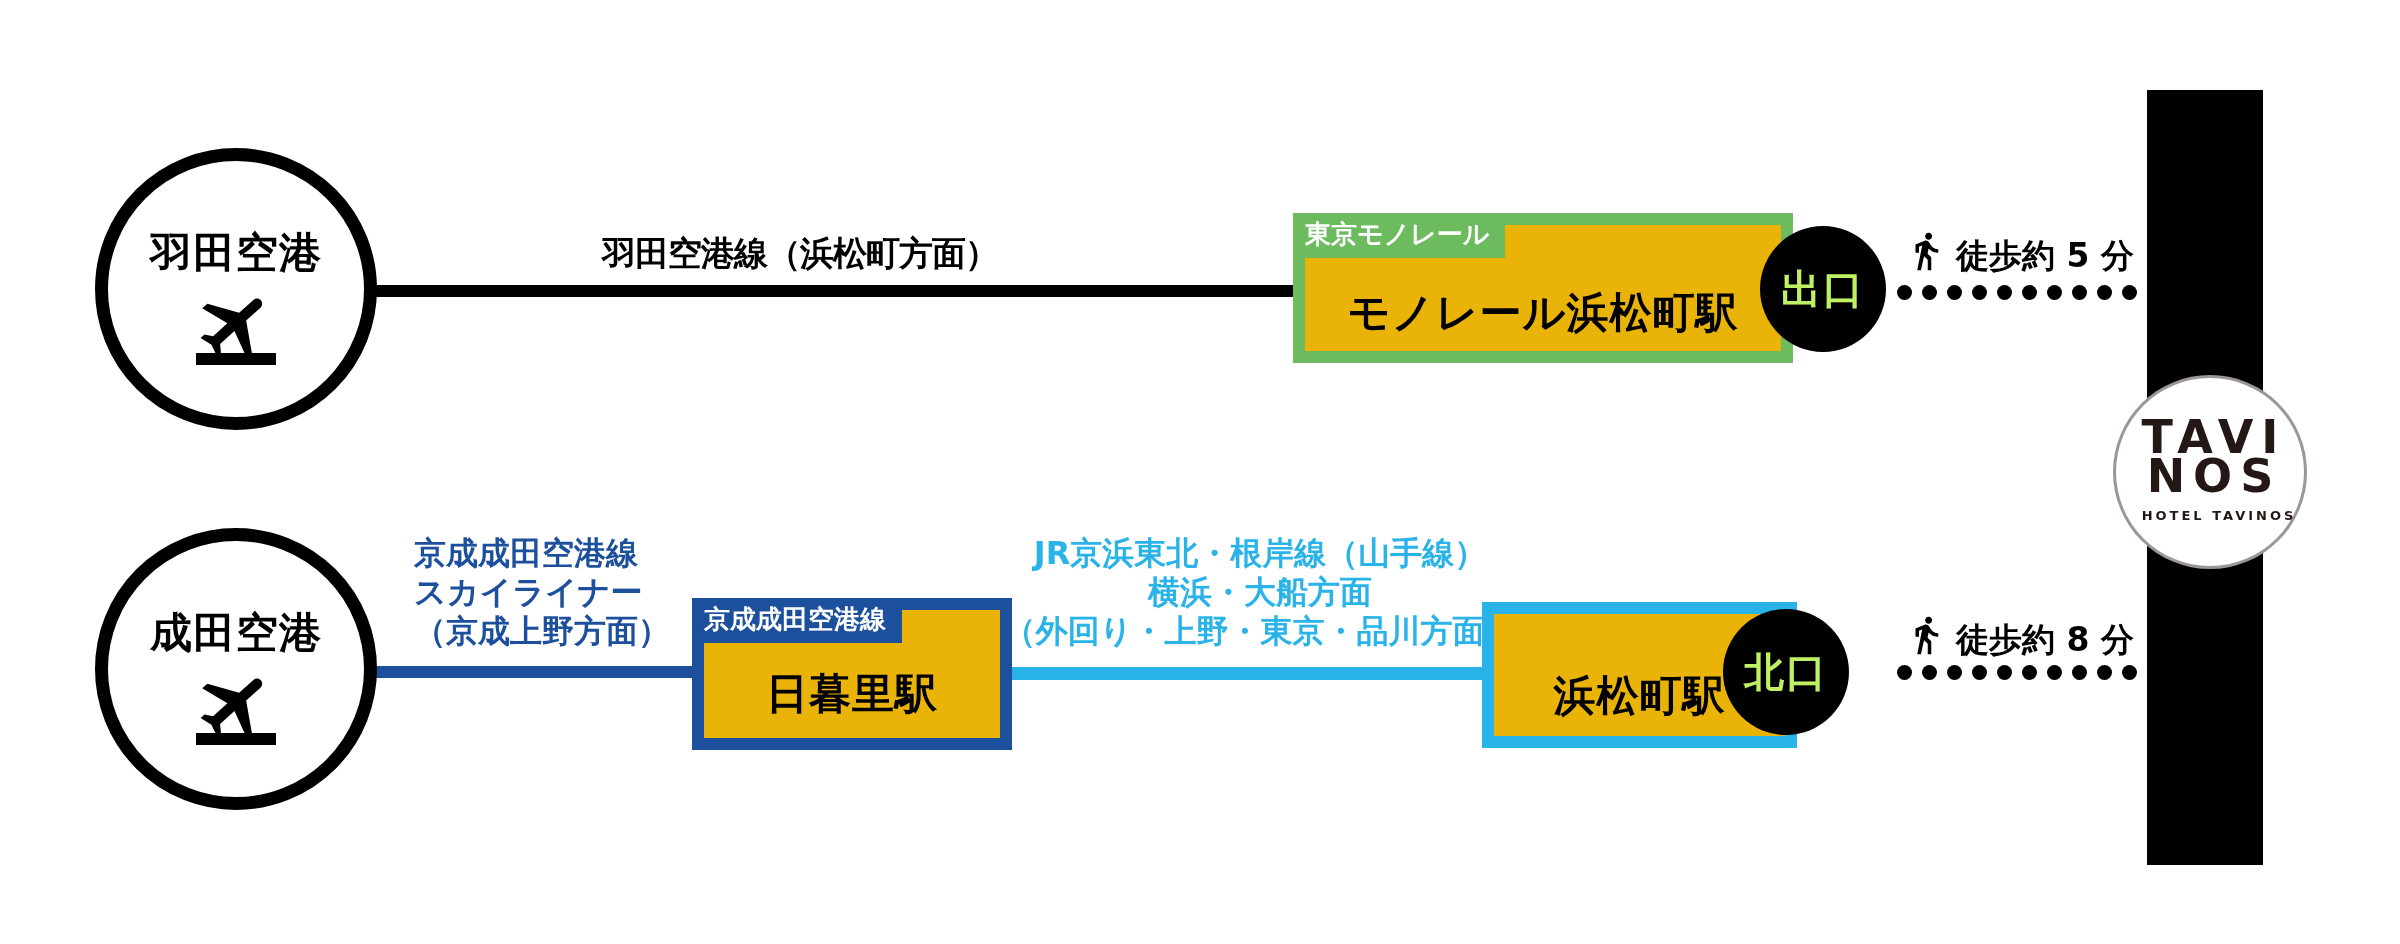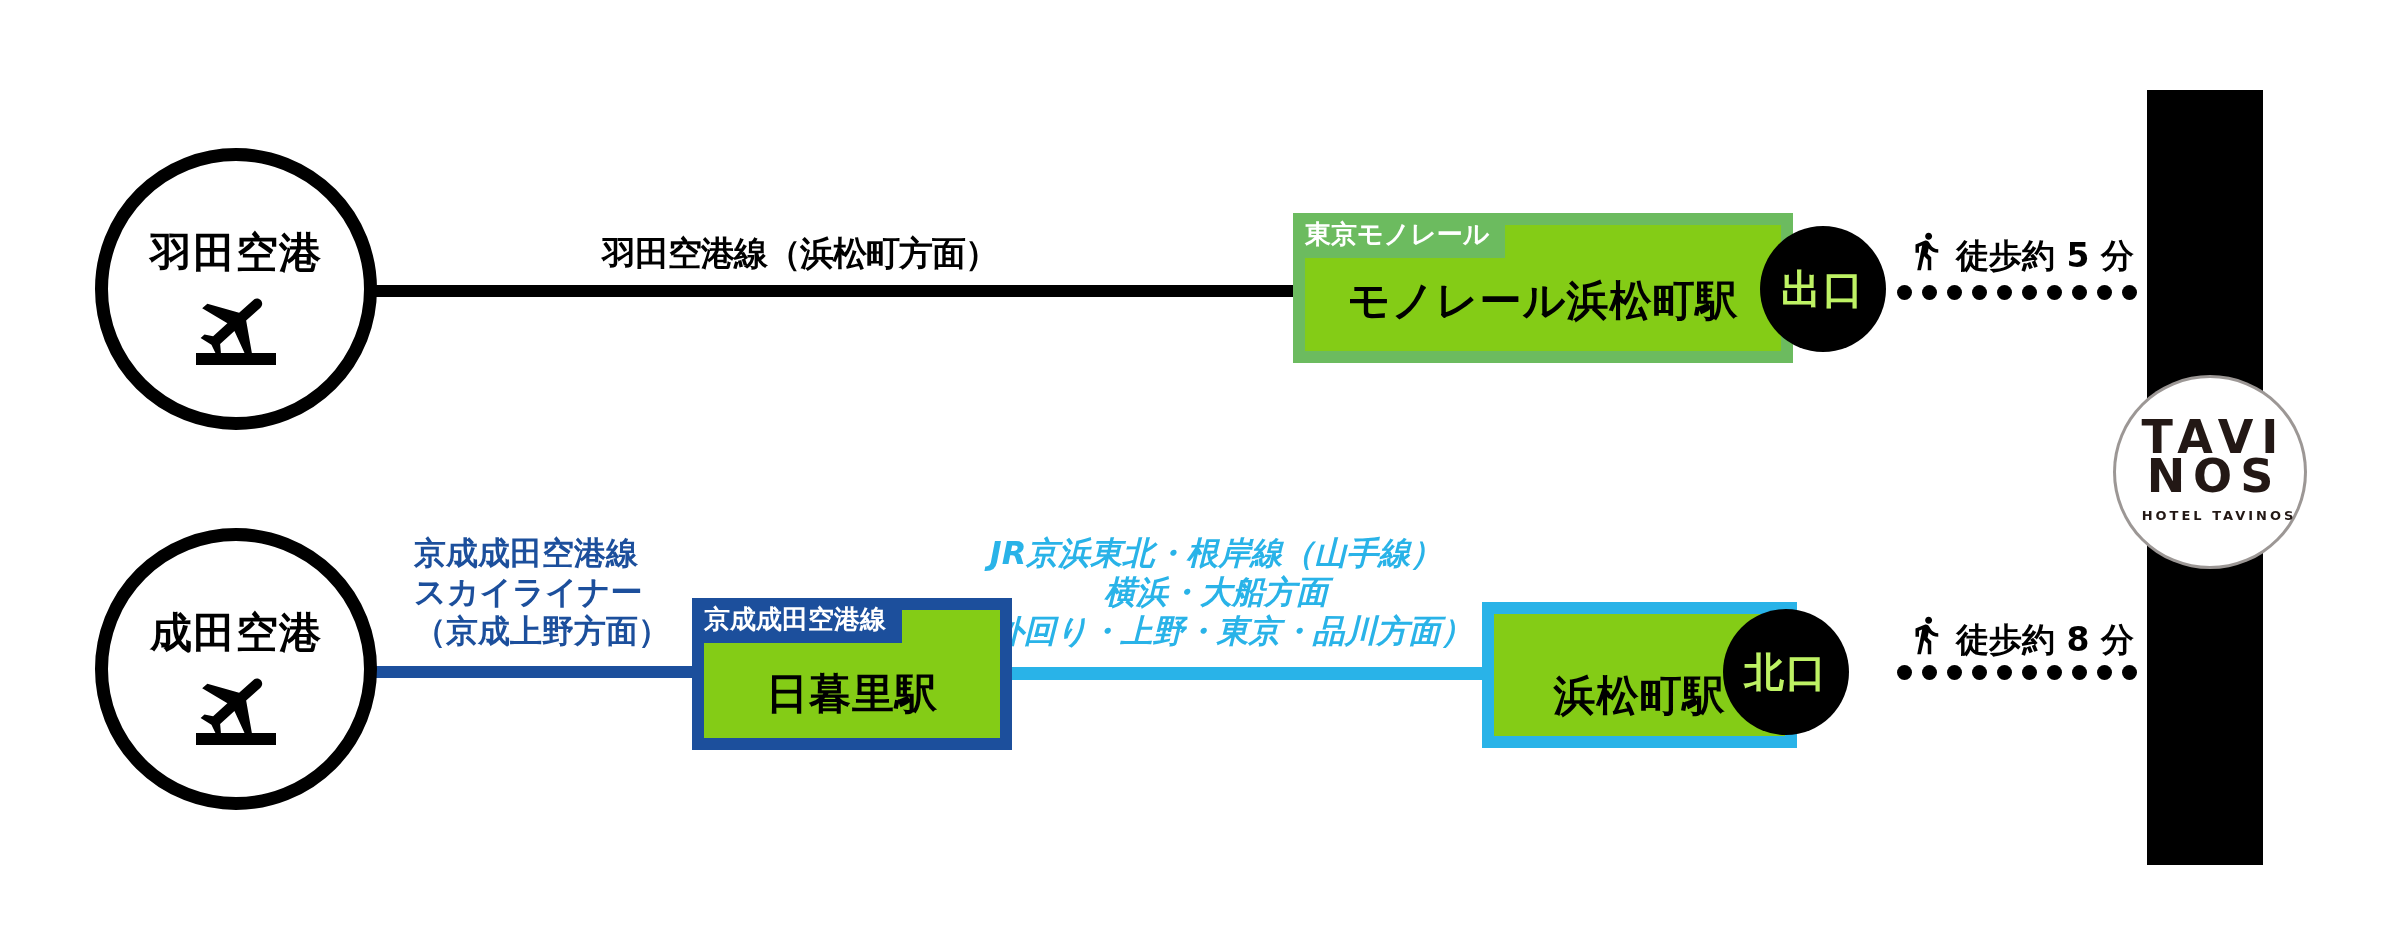--- a/index.html
+++ b/index.html
@@ -21,21 +21,21 @@
   .plane-wrap{margin-top:2px;display:flex;flex-direction:column;align-items:center;}
   .plane-svg{width:84px;height:84px;transform:rotate(48deg);fill:var(--black);margin-bottom:-14px;}
   .plane-ground{width:80px;height:12px;background:var(--black);}
 
   
   .route-line{height:12px;background:var(--black);z-index:1;}
   .line-label{font-size:34px;font-weight:bold;color:var(--black);letter-spacing:-1px;text-align:center;white-space:nowrap;}
   .multi-label{font-size:32px;font-weight:bold;line-height:39px;white-space:nowrap;}
 
   
-  .station-box{box-sizing:border-box;background:#84cc16;z-index:2;}
+  .station-box{box-sizing:border-box;background:#eab308;z-index:2;}
   .station-tag{position:absolute;left:-12px;top:-12px;color:#fff;font-weight:bold;font-size:26px;
     padding:6px 16px 8px 12px;white-space:nowrap;line-height:31px;}
   .station-name{position:absolute;left:0;right:0;text-align:center;font-weight:bold;font-size:42px;
     color:var(--black);letter-spacing:1px;white-space:nowrap;}
 
   
   .exit-circle{width:126px;height:126px;border-radius:50%;background:var(--black);color:#bef264;
     display:flex;align-items:center;justify-content:center;font-size:40px;font-weight:bold;z-index:4;letter-spacing:2px;}
 
   
@@ -65,21 +65,21 @@
       </svg>
       <div class="plane-ground"></div>
     </div>
   </div>
 
   <div class="abs route-line" style="left:370px;top:285px;width:930px;"></div>
   <div class="abs line-label" style="left:600px;top:231px;width:400px;">羽田空港線（浜松町方面）</div>
 
   <div class="abs station-box" style="left:1293px;top:213px;width:500px;height:150px;border:12px solid var(--monorail-green);">
     <div class="station-tag" style="background:var(--monorail-green);">東京モノレール</div>
-    <div class="station-name" style="top:48px;">モノレール浜松町駅</div>
+    <div class="station-name" style="top:60px;">モノレール浜松町駅</div>
   </div>
 
   <div class="abs exit-circle" style="left:1760px;top:226px;">
     <span>出口</span>
   </div>
 
   <svg class="abs walk-svg" style="left:1905px;top:224px;" width="42" height="54" viewBox="0 0 24 24">
     <path d="M13.5 5.5c1.1 0 2-.9 2-2s-.9-2-2-2-2 .9-2 2 .9 2 2 2zM9.8 8.9L7 23h2.1l1.8-8 2.1 2v6h2v-7.5l-2.1-2 .6-3C14.8 12 16.8 13 19 13v-2c-1.9 0-3.5-1-4.3-2.4l-1-1.6c-.4-.6-1-1-1.7-1-.3 0-.5.1-.8.1L6 8.3V13h2V9.6l1.8-.7z"></path>
   </svg>
   <div class="abs walk-label" style="left:1956px;top:234px;">徒歩約 5 分</div>
@@ -112,21 +112,21 @@
     <div>スカイライナー</div>
     <div>（京成上野方面）</div>
   </div>
 
   <div class="abs station-box" style="left:692px;top:598px;width:320px;height:152px;border:12px solid var(--keisei-blue);">
     <div class="station-tag" style="background:var(--keisei-blue);">京成成田空港線</div>
     <div class="station-name" style="top:56px;">日暮里駅</div>
   </div>
 
   <div class="abs route-line" style="left:1012px;top:667px;width:470px;height:13px;background:var(--jr-cyan);"></div>
-  <div class="abs multi-label" style="left:956px;top:534px;width:520px;text-align:center;color:var(--jr-cyan);font-style:italic;">
+  <div class="abs multi-label" style="left:1000px;top:534px;width:520px;text-align:center;color:var(--jr-cyan);">
     <div>JR京浜東北・根岸線（山手線）</div>
     <div>横浜・大船方面</div>
     <div>（外回り・上野・東京・品川方面）</div>
   </div>
 
   <div class="abs station-box" style="left:1482px;top:602px;width:315px;height:146px;border:12px solid var(--jr-cyan);">
     <div class="station-name" style="top:54px;">浜松町駅</div>
   </div>
 
   <div class="abs exit-circle" style="left:1723px;top:609px;">

